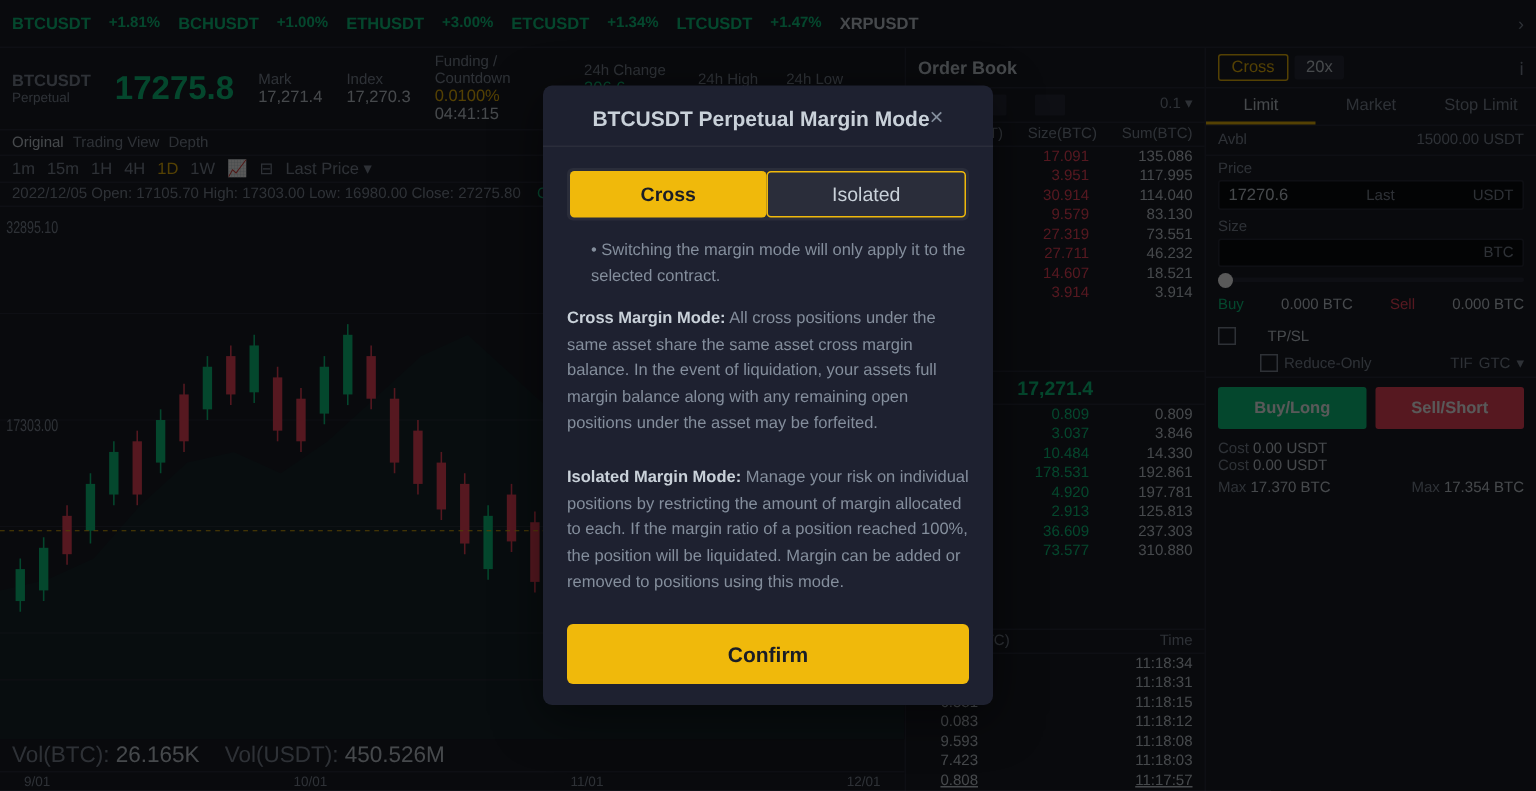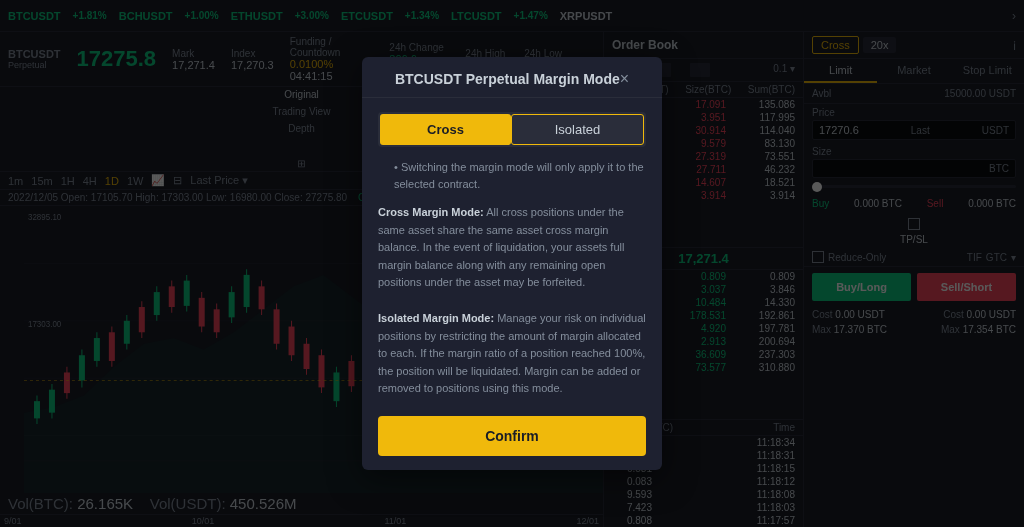--- a/index.html
+++ b/index.html
@@ -258,23 +258,22 @@
       justify-content: space-between;
       font-size: 10px;
     }
     .buy-sell-row .buy { color: #0ecb81; }
     .buy-sell-row .sell { color: #f6465d; }
 
     .tpsl-row {
       display: flex;
       align-items: center;
       padding: 3px 8px;
-      gap: 4px;
-      font-size: 10px;
-      flex-direction: column;
+      gap: 21px;
+      font-size: 10px;
     }
     .checkbox {
       width: 12px;
       height: 12px;
       border: 1px solid #848e9c;
       background: transparent;
       cursor: pointer;
     }
     .reduce-row {
       display: flex;
@@ -313,20 +312,21 @@
       border-radius: 2px;
       font-size: 11px;
     }
 
     .cost-row {
       display: flex;
       justify-content: space-between;
       padding: 2px 8px;
       font-size: 10px;
       color: #848e9c;
+      flex-direction: column;
     }
     .max-row {
       display: flex;
       justify-content: space-between;
       padding: 2px 8px;
       font-size: 10px;
       color: #848e9c;
     }
 
     
@@ -444,40 +444,39 @@
     }
 
     .indicator-bar {
       display: flex;
       align-items: center;
       padding: 2px 8px;
       border-bottom: 1px solid #2a2d3a;
       font-size: 10px;
       color: #848e9c;
       gap: 6px;
-      flex-direction: column;
     }
     .ohlc-info {
       padding: 2px 8px;
       font-size: 10px;
       color: #848e9c;
       border-bottom: 1px solid #2a2d3a;
     }
 
     .vol-info {
       padding: 2px 8px;
       font-size: 15px;
       color: #848e9c;
     }
 
     
     .time-axis {
       display: flex;
       justify-content: space-between;
-      padding: 1px 4px;
+      padding: 1px 16px;
       font-size: 9px;
       color: #848e9c;
       border-top: 1px solid #2a2d3a;
       background: #1a1d26;
     }
   </style>
 </head>
 <body>
 
 <div class="top-nav">
@@ -551,21 +550,21 @@
       <span>📈</span>
       <span>⊟</span>
       <span>Last Price ▾</span>
     </div>
 
     <div class="ohlc-info">
       <span style="color:#848e9c;">2022/12/05  Open: 17105.70  High: 17303.00  Low: 16980.00  Close: 27275.80</span>
       <span style="color:#0ecb81; margin-left:8px;">CHANGE</span>
     </div>
 
-    <div class="chart-body" style="position:relative; flex:1; overflow:hidden;padding-left:24px;">
+    <div class="chart-body" style="position:relative; flex:1; overflow:hidden;">
       <div class="chart-sim">
         <svg viewBox="0 0 580 250" preserveAspectRatio="none">
 
           <line x1="0" y1="50" x2="580" y2="50" stroke="#2a2d3a" stroke-width="0.5"></line>
           <line x1="0" y1="100" x2="580" y2="100" stroke="#2a2d3a" stroke-width="0.5"></line>
           <line x1="0" y1="150" x2="580" y2="150" stroke="#2a2d3a" stroke-width="0.5"></line>
           <line x1="0" y1="200" x2="580" y2="200" stroke="#2a2d3a" stroke-width="0.5"></line>
 
           <path d="M0,180 L30,175 L60,165 L90,140 L120,120 L150,115 L180,125 L210,110 L240,90 L270,70 L300,60 L330,80 L360,100 L390,120 L420,115 L450,110 L480,120 L510,125 L540,130 L580,125 L580,250 L0,250 Z" fill="rgba(14,203,129,0.05)" stroke="none"></path>
 
@@ -757,21 +756,21 @@
           <span class="sum">192.861</span>
       </div>
       <div class="ob-row buy">
         <span class="price"></span>
           <span class="size">4.920</span>
           <span class="sum">197.781</span>
       </div>
       <div class="ob-row buy">
         <span class="price"></span>
           <span class="size">2.913</span>
-          <span class="sum">200.694</span>
+          <span class="sum">125.813</span>
       </div>
       <div class="ob-row buy">
         <span class="price"></span>
           <span class="size">36.609</span>
           <span class="sum">237.303</span>
       </div>
       <div class="ob-row buy">
         <span class="price"></span>
           <span class="size">73.577</span>
           <span class="sum">310.880</span>
@@ -799,21 +798,21 @@
           <span class="sum" style="margin-left:auto;">11:18:12</span>
       </div>
       <div class="ob-row" style="color:#c9d1d9;">
         <span class="size">9.593</span>
           <span class="sum" style="margin-left:auto;">11:18:08</span>
       </div>
       <div class="ob-row" style="color:#c9d1d9;">
         <span class="size">7.423</span>
           <span class="sum" style="margin-left:auto;">11:18:03</span>
       </div>
-      <div class="ob-row" style="color:#c9d1d9;">
+      <div class="ob-row" style="color:#c9d1d9;text-decoration:underline;">
         <span class="size">0.808</span>
           <span class="sum" style="margin-left:auto;">11:17:57</span>
       </div>
     </div>
   </div>
 
   <div class="trading-panel">
     <div class="trading-top">
       <button class="cross-btn">Cross</button>
       <button class="leverage-btn">20x</button>
@@ -855,21 +854,21 @@
         <span>0.000 BTC</span>
         <span class="sell">Sell</span>
         <span>0.000 BTC</span>
       </div>
     </div>
     <div class="tpsl-row">
       <div class="checkbox"></div>
       <span>TP/SL</span>
     </div>
     <div class="reduce-row">
-      <div style="display:flex; align-items:center; gap:4px;">
+      <div style="display:flex; align-items:center; gap:4px;margin-left:28px;">
         <div class="checkbox"></div>
         <span>Reduce-Only</span>
       </div>
       <div style="display:flex; align-items:center; gap:4px;">
         <span>TIF</span>
         <span>GTC</span>
         <span>▾</span>
       </div>
     </div>
     <div class="action-buttons">

